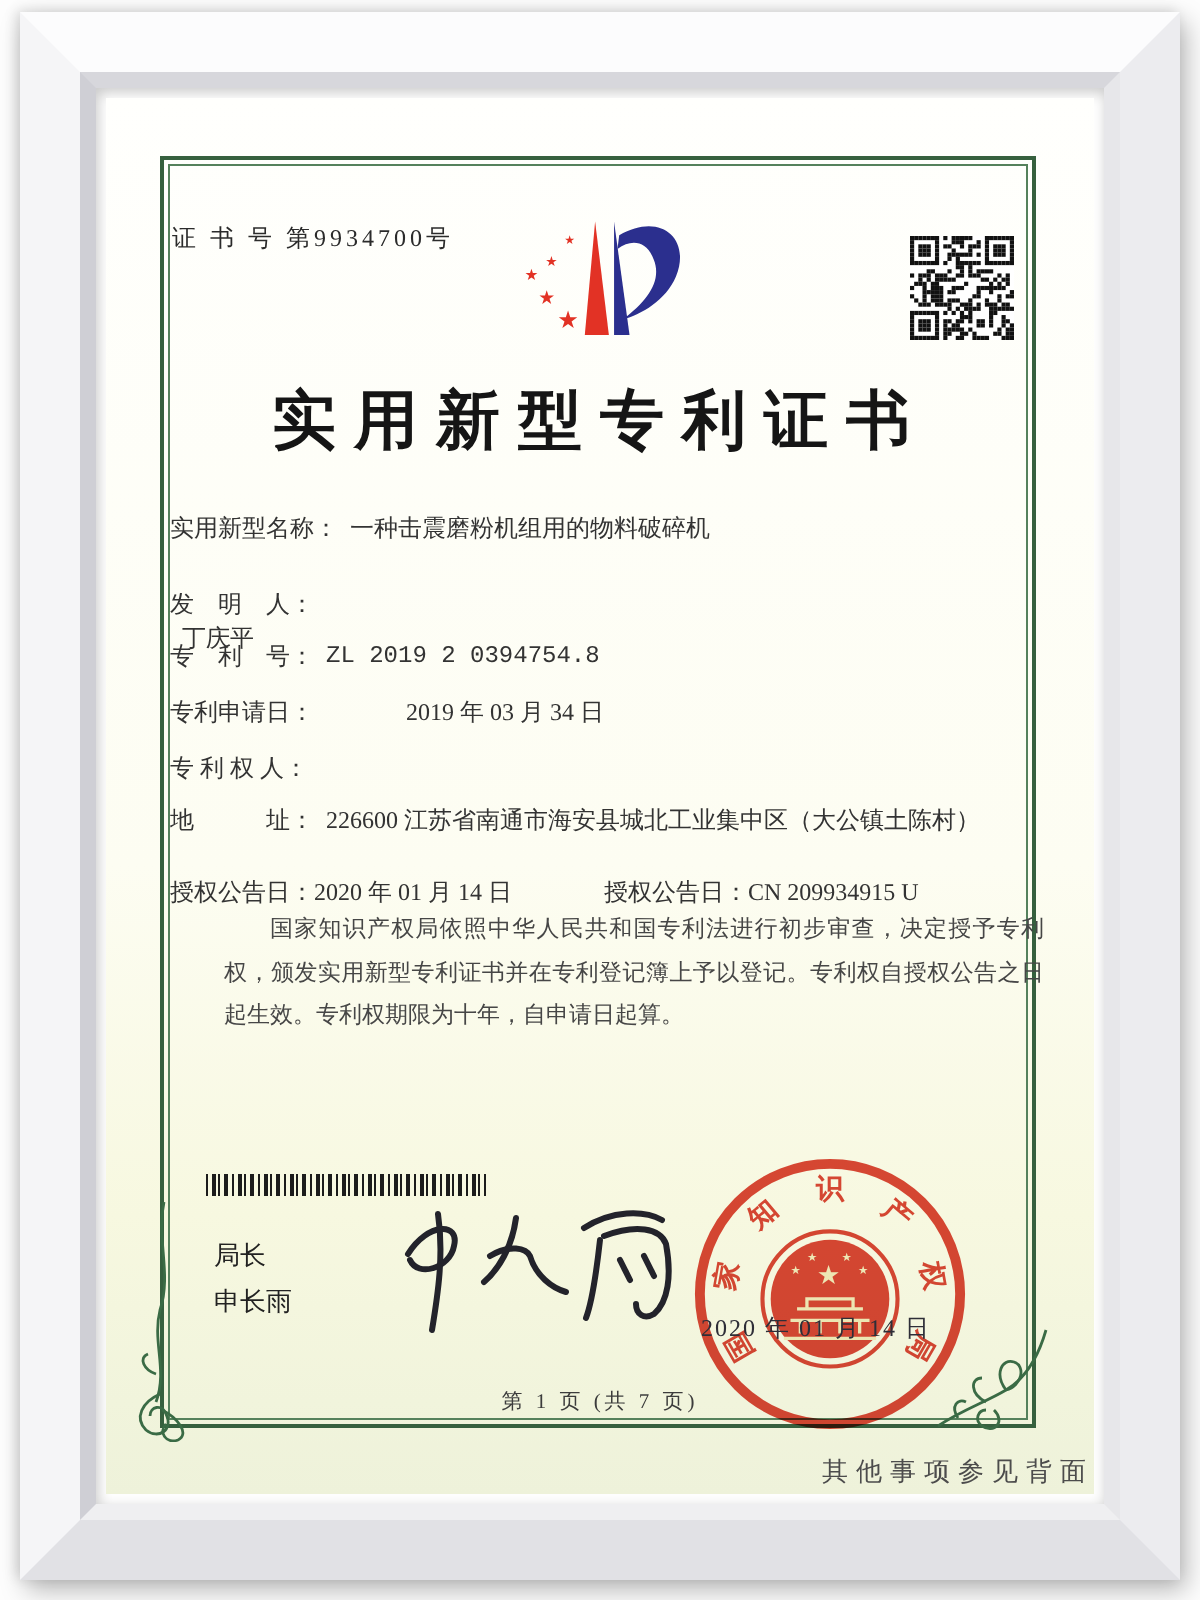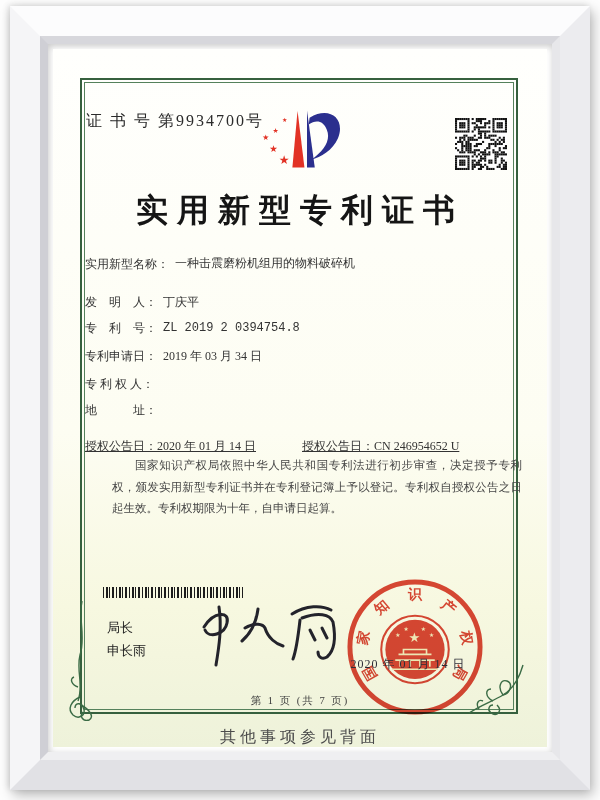--- a/index.html
+++ b/index.html
@@ -15,46 +15,46 @@
   .mat{position:absolute;inset:0;background:#ffffff;
     box-shadow:inset 1px 2px 7px rgba(0,0,0,.22);padding:5px;}
   .paper{position:absolute;left:5px;top:5px;width:494px;height:698px;
     background:linear-gradient(180deg,#fffffd 0%,#fdfdf2 55%,#f7f8e0 80%,#eef2da 100%);}
   
   .gborder{position:absolute;left:27px;top:29px;right:29px;bottom:33px;
     border:2px solid #36603e;z-index:1;}
   .gborder-inner{position:absolute;inset:2px;border:1px solid #55815c;}
   .corner-orn{position:absolute;z-index:2;}
   
-  .cert-no{position:absolute;left:33px;top:62px;font-size:16px;letter-spacing:2px;color:#2b2b2b;z-index:3;}
+  .cert-no{position:absolute;left:33px;top:62px;font-size:12px;letter-spacing:2px;color:#2b2b2b;z-index:3;}
   .logo{position:absolute;left:205px;top:55px;width:86px;height:72px;z-index:3;}
   .qr{position:absolute;left:402px;top:69px;width:52px;height:52px;z-index:3;}
   .title{position:absolute;left:0;right:0;top:140px;text-align:center;font-size:32px;
     font-weight:bold;letter-spacing:9px;color:#151515;z-index:3;}
   .fields{position:absolute;left:32px;top:205px;right:24px;z-index:3;font-size:12px;color:#333;}
   .frow{position:absolute;left:0;right:0;display:flex;align-items:flex-start;}
   .flabel{white-space:pre;flex:0 0 auto;}
   .fvalue{margin-left:6px;max-width:360px;line-height:17px;}
-  .grant-row{display:flex;gap:46px;text-decoration:underline;}
+  .grant-row{display:flex;gap:46px;}
   .paras{position:absolute;left:31px;right:25px;top:406px;z-index:3;font-size:11.5px;
     line-height:21.5px;color:#464646;text-align:justify;margin-left:28px;}
   .paras p{margin:0 0 1px 0;text-indent:2em;}
   .barcode{position:absolute;left:50px;top:538px;width:140px;height:11px;z-index:3;
     background:repeating-linear-gradient(90deg,#1c1c1c 0 1px,transparent 1px 3px,#1c1c1c 3px 5px,
     transparent 5px 6px,#1c1c1c 6px 7px,transparent 7px 9px,#1c1c1c 9px 11px,transparent 11px 13px);}
   .signer{position:absolute;left:54px;top:567px;z-index:3;font-size:13px;color:#222;line-height:23px;}
   .signature{position:absolute;left:139px;top:548px;width:150px;height:74px;z-index:4;}
   .seal{position:absolute;left:292px;top:528px;width:140px;height:140px;z-index:5;
     mix-blend-mode:multiply;opacity:.93;}
   .seal-date{position:absolute;left:270px;top:607px;width:170px;text-align:center;z-index:6;
     font-size:12px;color:#2e2e38;letter-spacing:1px;}
   .pagenum{position:absolute;left:0;right:0;top:645px;text-align:center;z-index:3;
     font-size:10.5px;color:#3c3c3c;letter-spacing:2px;}
-  .backnote{position:absolute;left:0;right:0;top:678px;text-align:center;z-index:3;
-    font-size:16px;color:#4c4c4c;letter-spacing:4px;}
+  .backnote{position:absolute;left:0;right:0;top:678px;text-align:right;z-index:3;
+    font-size:13px;color:#4c4c4c;letter-spacing:4px;}
 </style>
 </head>
 <body>
 
 <div class="stage">
  <div class="photo-frame">
   <div class="frame-face">
    <div class="frame-bevel">
     <div class="mat">
      <div class="paper">
@@ -410,45 +410,46 @@
                   <rect x="3" y="24" width="1" height="1"></rect>
                   <rect x="4" y="24" width="1" height="1"></rect>
                   <rect x="5" y="24" width="1" height="1"></rect>
                   <rect x="6" y="24" width="1" height="1"></rect>
                 </g>
       </svg>
 
       <div class="title">实用新型专利证书</div>
 
       <div class="fields">
-        <div class="frow" style="top:2px;font-family:Liberation Mono, monospace;">
+        <div class="frow" style="top:2px;">
           <span class="flabel">实用新型名称：</span>
           <span class="fvalue">一种击震磨粉机组用的物料破碎机</span>
         </div>
-        <div class="frow" style="top:40px;">
+        <div class="frow" style="top:40px;flex-direction:column;">
           <span class="flabel">发　明　人：</span>
           <span class="fvalue">丁庆平</span>
         </div>
         <div class="frow" style="top:66px;font-family:Liberation Mono, monospace;">
           <span class="flabel">专　利　号：</span>
           <span class="fvalue">ZL 2019 2 0394754.8</span>
         </div>
-        <div class="frow" style="top:94px;">
+        <div class="frow" style="top:94px;gap:40px;">
           <span class="flabel">专利申请日：</span>
           <span class="fvalue">2019 年 03 月 34 日</span>
         </div>
         <div class="frow" style="top:122px;">
           <span class="flabel">专 利 权 人：</span>
         </div>
         <div class="frow" style="top:148px;">
           <span class="flabel">地　　　址：</span>
+          <span class="fvalue">226600 江苏省南通市海安县城北工业集中区（大公镇土陈村）</span>
         </div>
         <div class="frow grant-row" style="top:184px;">
           <span><span class="flabel">授权公告日：</span><span>2020 年 01 月 14 日</span></span>
-          <span><span class="flabel">授权公告日：</span><span>CN 246954652 U</span></span>
+          <span><span class="flabel">授权公告日：</span><span>CN 209934915 U</span></span>
         </div>
       </div>
 
       <div class="paras">
         <p>国家知识产权局依照中华人民共和国专利法进行初步审查，决定授予专利权，颁发实用新型专利证书并在专利登记簿上予以登记。专利权自授权公告之日起生效。专利权期限为十年，自申请日起算。</p>
       </div>
 
       <div class="barcode"></div>
 
       <div class="signer">

